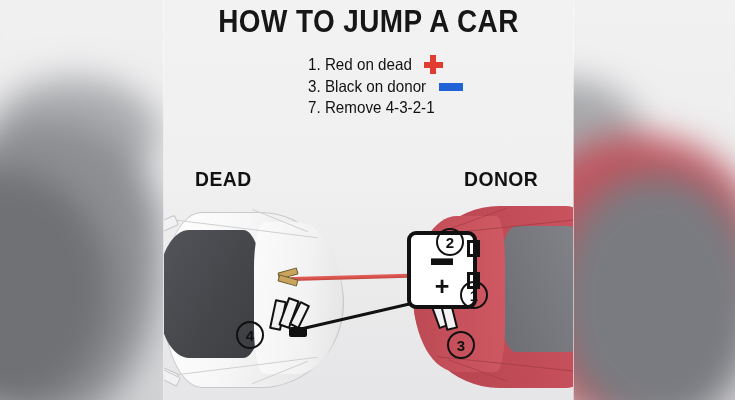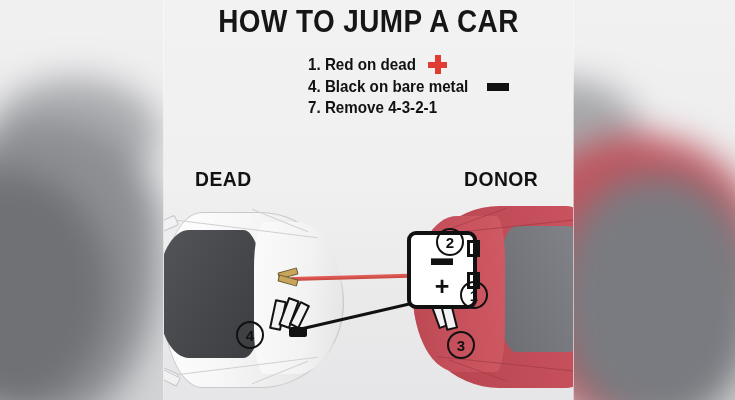--- a/index.html
+++ b/index.html
@@ -32,21 +32,21 @@
   
   .title{position:absolute;left:0;top:4px;width:409px;text-align:center;
     font-family:"Liberation Sans Narrow","Liberation Sans",sans-serif;
     font-weight:bold;font-size:31px;letter-spacing:.5px;color:#161616;
     transform:scaleX(.9);transform-origin:50% 50%;white-space:nowrap;}
 
   
   .steps{position:absolute;left:144px;top:54px;width:250px;}
   .step{display:flex;align-items:center;height:21.5px;
     font-family:"Liberation Sans Narrow","Liberation Sans",sans-serif;
-    font-weight:bold;font-size:16.5px;color:#121212;white-space:nowrap;}
+    font-weight:normal;font-size:16.5px;color:#121212;white-space:nowrap;}
   .step .txt{transform:scaleX(.92);transform-origin:0 50%;}
   .ic{display:inline-block;margin-left:3px;flex:0 0 auto;}
   .plus-ic{position:relative;width:19px;height:19px;}
   .plus-ic::before,.plus-ic::after{content:"";position:absolute;background:#e13c32;}
   .plus-ic::before{left:6.5px;top:0;width:6px;height:19px;}
   .plus-ic::after{left:0;top:6.5px;width:19px;height:6px;}
   .blue-ic{width:24px;height:8px;background:#1f63d6;margin-bottom:-1px;}
   .black-ic{width:22px;height:8px;background:#111;margin-bottom:-1px;margin-left:5px;}
 
   
@@ -144,23 +144,23 @@
 
     <div class="title">HOW TO JUMP A CAR</div>
 
     <div class="steps">
       <div class="step">
         <span class="txt"><span>1.</span>
         <span>Red on dead</span></span>
         <span class="ic plus-ic"></span>
       </div>
       <div class="step">
-        <span class="txt"><span>4.</span>
-        <span>Black on bare metal</span></span>
-        <span class="ic black-ic"></span>
+        <span class="txt"><span>3.</span>
+        <span>Black on donor</span></span>
+        <span class="ic blue-ic"></span>
       </div>
       <div class="step">
         <span class="txt"><span>7.</span>
         <span>Remove 4-3-2-1</span></span>
       </div>
     </div>
 
     <div class="carlabel lab-dead">DEAD</div>
     <div class="carlabel lab-donor">DONOR</div>
 

